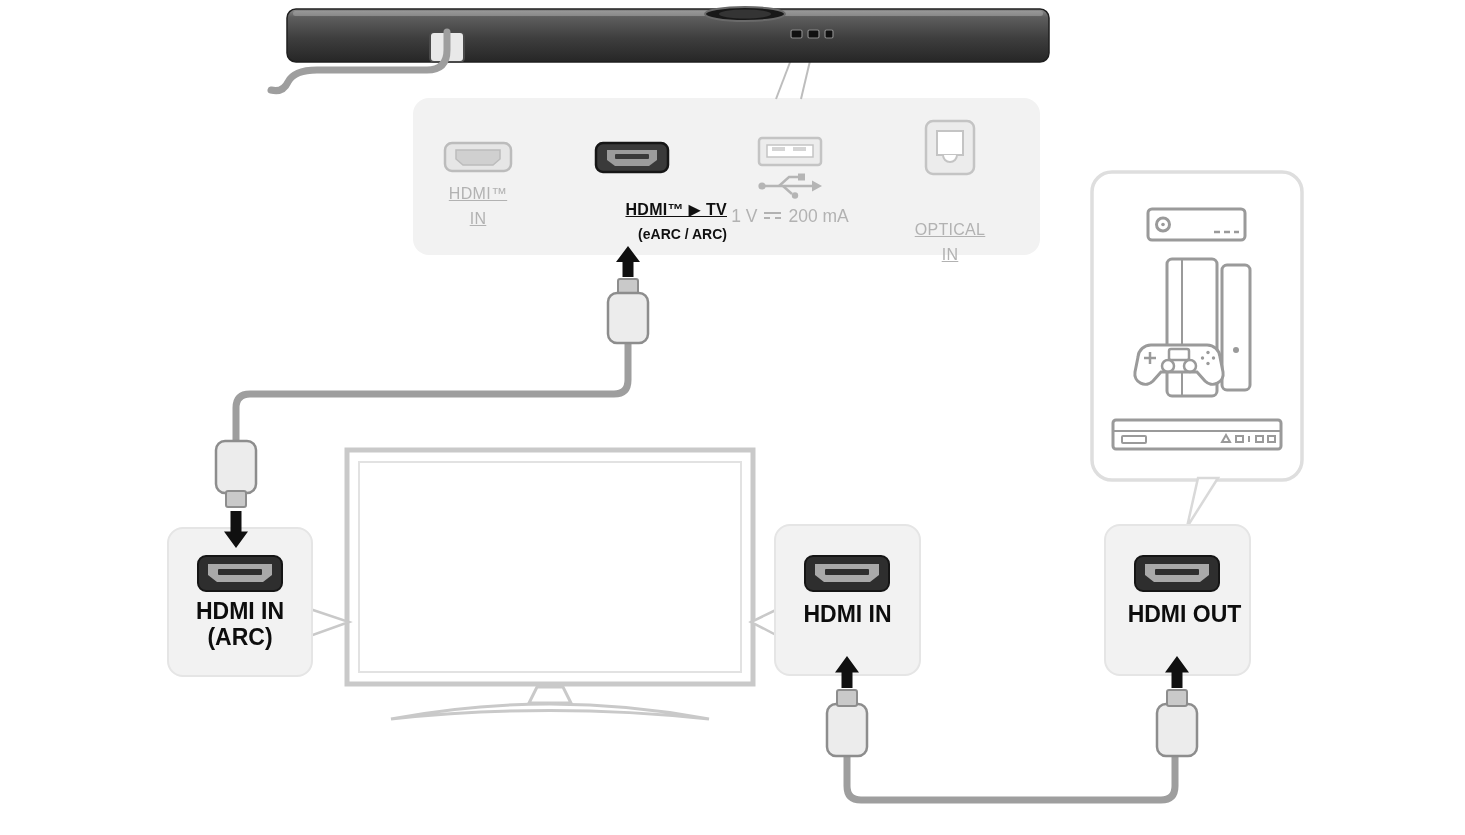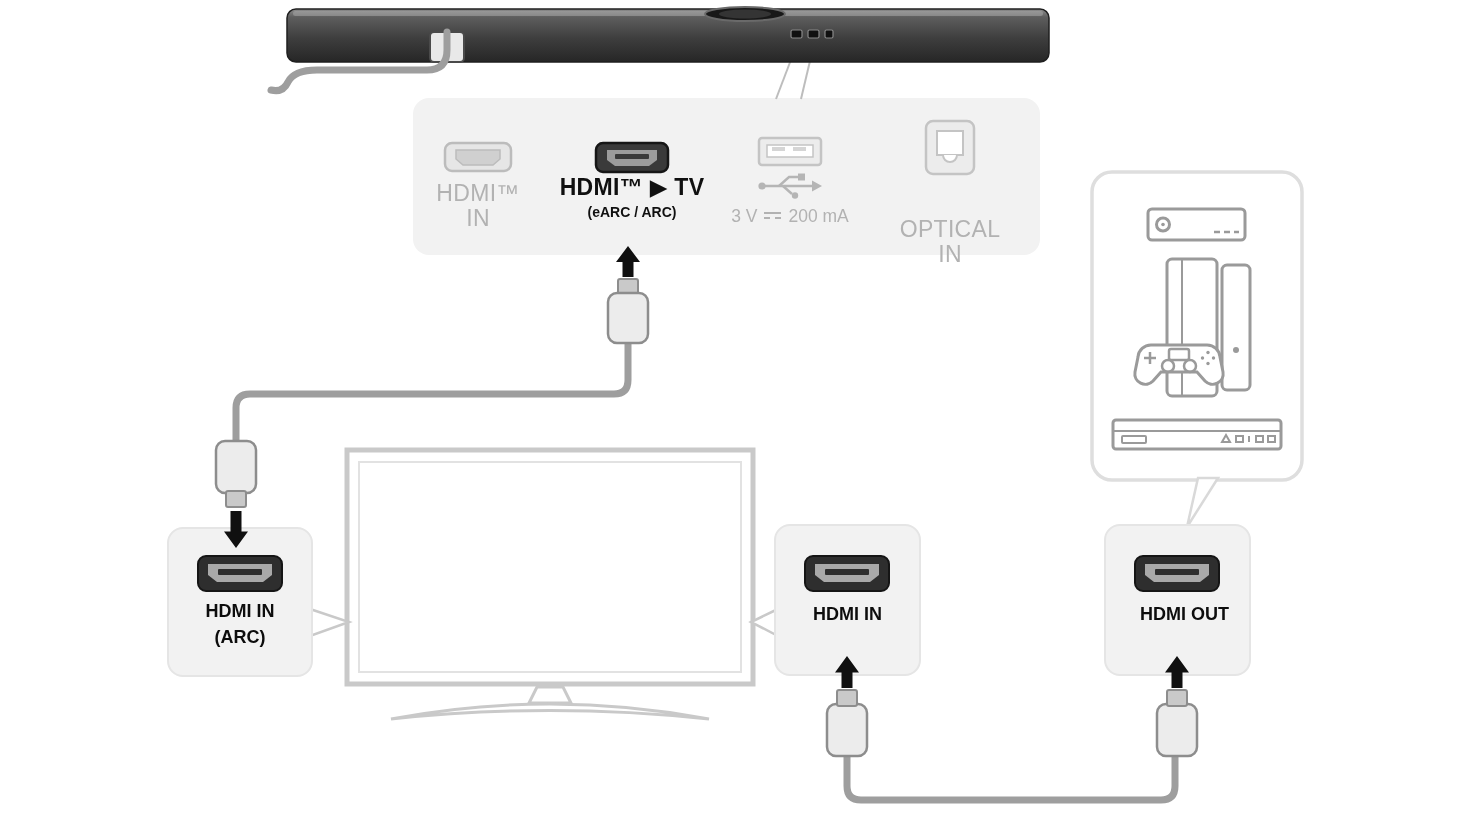--- a/index.html
+++ b/index.html
@@ -3,23 +3,23 @@
 <meta charset="utf-8">
 <style>
   * { margin:0; padding:0; box-sizing:border-box; }
   html,body { background:#ffffff; }
   body { font-family:"Liberation Sans","DejaVu Sans",sans-serif; }
   .canvas { position:relative; width:1465px; height:835px; background:#ffffff; overflow:hidden; }
   svg.layer { position:absolute; left:0; top:0; }
   .lbl { position:absolute; text-align:center; }
   .inactive { color:#b2b2b2; font-weight:normal; }
   .active { color:#101010; font-weight:bold; }
-  .port-label { font-size:23px; line-height:25px; letter-spacing:0.3px; }
+  .port-label { font-size:16px; line-height:25px; letter-spacing:0.3px;text-decoration:underline; }
   .port-sub { font-size:14px; line-height:22px; margin-top:1px; }
-  .box-label { font-size:18px; line-height:26px; font-weight:bold; color:#0d0d0d; }
+  .box-label { font-size:23px; line-height:26px; font-weight:bold; color:#0d0d0d; }
   .usb-row { display:flex; align-items:center; justify-content:center; gap:6px;
              font-size:17.5px; line-height:20px; color:#b2b2b2; }
   .dc-icon { display:inline-block; width:19px; height:11px; position:relative; }
   .dc-icon::before { content:""; position:absolute; left:1px; right:1px; top:1px;
                      border-top:2px solid #b2b2b2; }
   .dc-icon::after  { content:""; position:absolute; left:1px; right:1px; top:6px;
                      border-top:2px dashed #b2b2b2; }
 </style>
 </head>
 <body>
@@ -188,27 +188,27 @@
     <polygon fill="#101010" points="236,548 224,531.5 230.5,531.5 230.5,511 241.5,511 241.5,531.5 248,531.5"></polygon>
     <polygon fill="#101010" points="847,656 835,672.5 841.5,672.5 841.5,688 852.5,688 852.5,672.5 859,672.5"></polygon>
     <polygon fill="#101010" points="1177,656 1165,672.5 1171.5,672.5 1171.5,688 1182.5,688 1182.5,672.5 1189,672.5"></polygon>
   </svg>
 
   <div class="lbl inactive port-label" style="left:398px;top:181px;width:160px;">
     <div>HDMI™</div>
     <div>IN</div>
   </div>
 
-  <div class="lbl active" style="left:537px;top:175px;width:190px;">
+  <div class="lbl active" style="left:537px;top:197px;width:190px;text-align:right;">
     <div class="port-label">HDMI™ ▶ TV</div>
     <div class="port-sub">(eARC / ARC)</div>
   </div>
 
   <div class="lbl usb-row" style="left:705px;top:206px;width:170px;">
-    <span>3 V</span>
+    <span>1 V</span>
     <span class="dc-icon"></span>
     <span>200 mA</span>
   </div>
 
   <div class="lbl inactive port-label" style="left:870px;top:181px;width:160px;margin-top:36px;">
     <div>OPTICAL</div>
     <div>IN</div>
   </div>
 
   <div class="lbl box-label" style="left:168px;top:598px;width:144px;">

